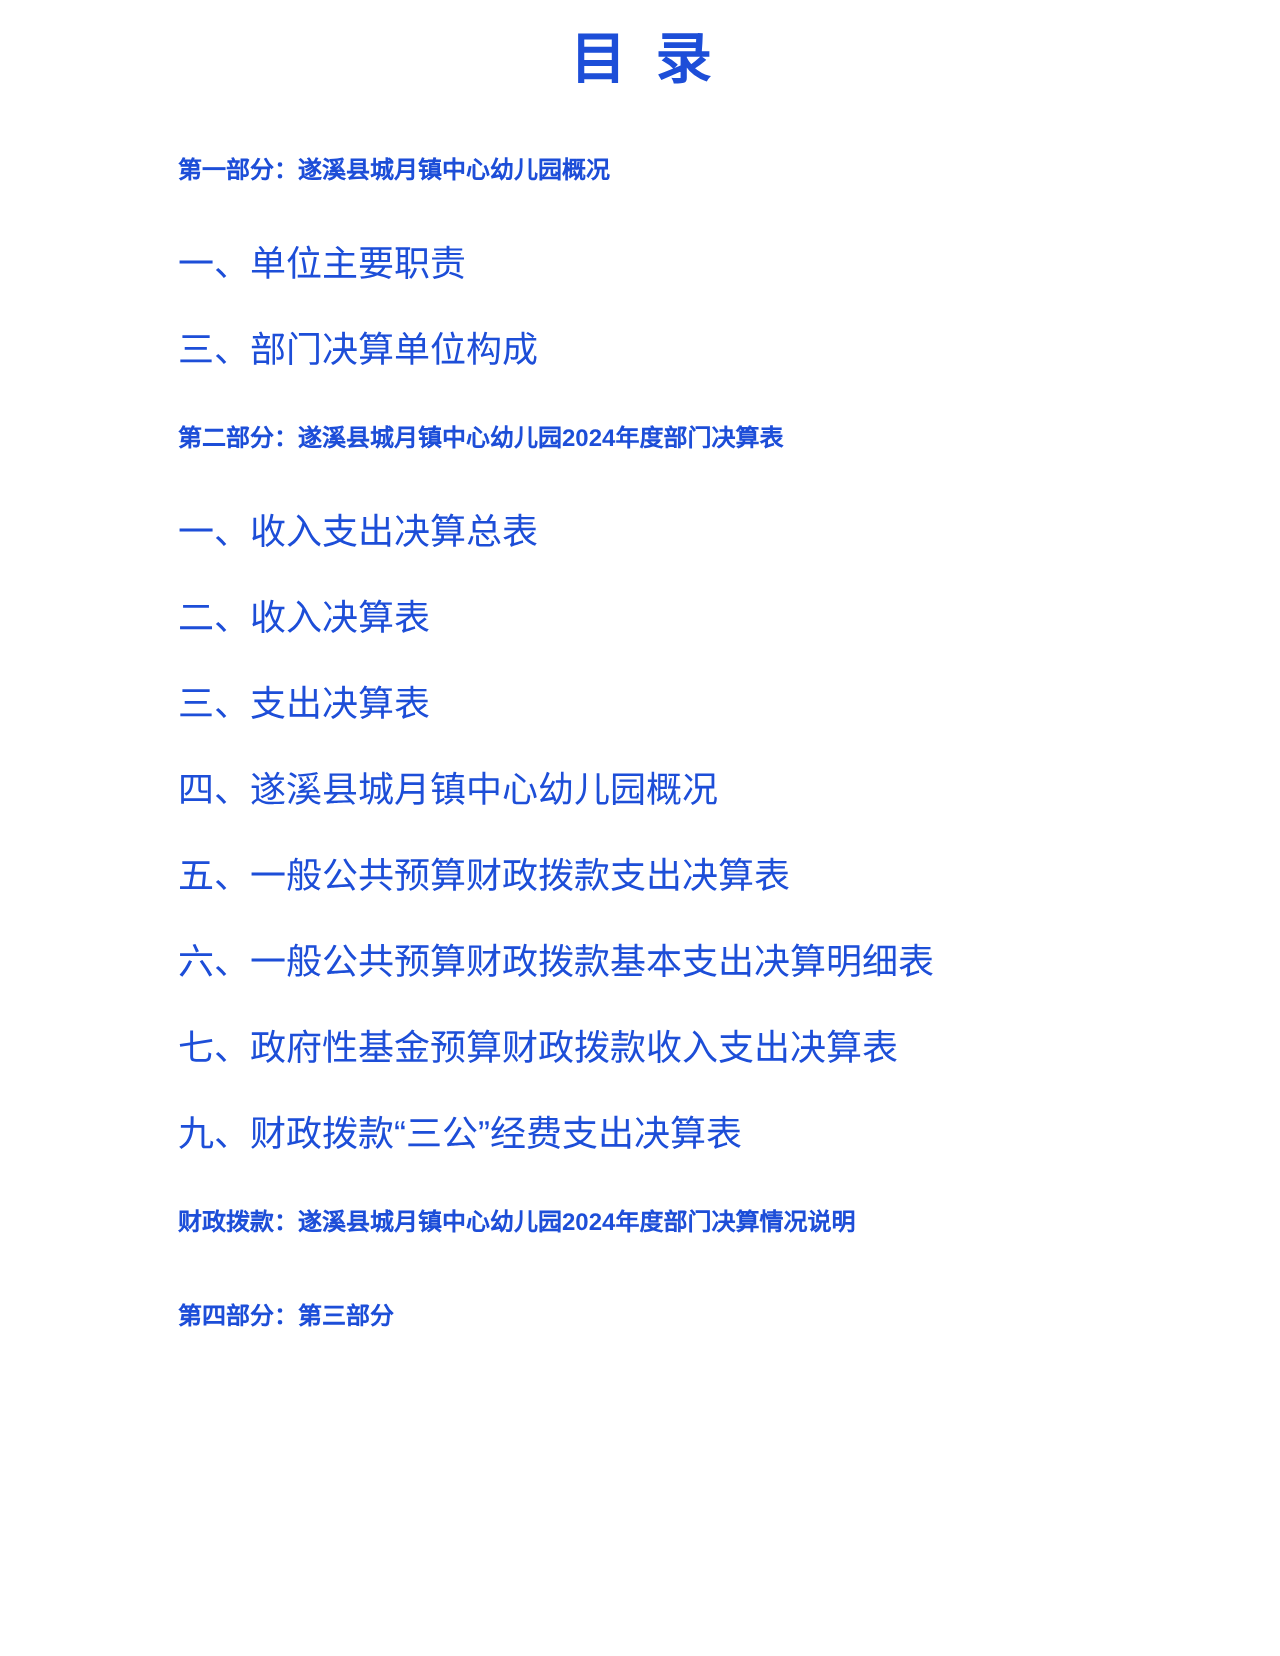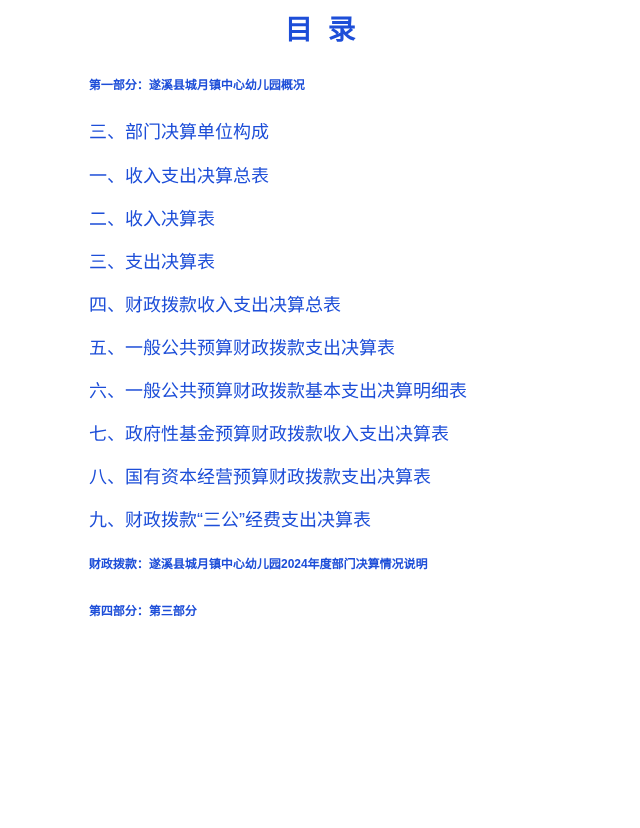--- a/index.html
+++ b/index.html
@@ -59,34 +59,35 @@
 </head>
 <body>
 
 <div class="page">
 
   <h1 class="doc-title">目 录</h1>
 
   <section>
     <h2 class="sec-heading first">第一部分：遂溪县城月镇中心幼儿园概况</h2>
     <ul class="toc-items">
+      <li class="toc-item">一、单位主要职责</li>
       <li class="toc-item">三、部门决算单位构成</li>
     </ul>
   </section>
 
   <section>
+    <h2 class="sec-heading">第二部分：遂溪县城月镇中心幼儿园2024年度部门决算表</h2>
     <ul class="toc-items">
       <li class="toc-item">一、收入支出决算总表</li>
       <li class="toc-item">二、收入决算表</li>
       <li class="toc-item">三、支出决算表</li>
-      <li class="toc-item">四、财政拨款收入支出决算总表</li>
+      <li class="toc-item">四、遂溪县城月镇中心幼儿园概况</li>
       <li class="toc-item">五、一般公共预算财政拨款支出决算表</li>
       <li class="toc-item">六、一般公共预算财政拨款基本支出决算明细表</li>
       <li class="toc-item">七、政府性基金预算财政拨款收入支出决算表</li>
-      <li class="toc-item">八、国有资本经营预算财政拨款支出决算表</li>
       <li class="toc-item">九、财政拨款“三公”经费支出决算表</li>
     </ul>
   </section>
 
   <section>
     <h2 class="sec-heading">财政拨款：遂溪县城月镇中心幼儿园2024年度部门决算情况说明</h2>
   </section>
 
   <section>
     <h2 class="sec-heading">第四部分：第三部分</h2>

